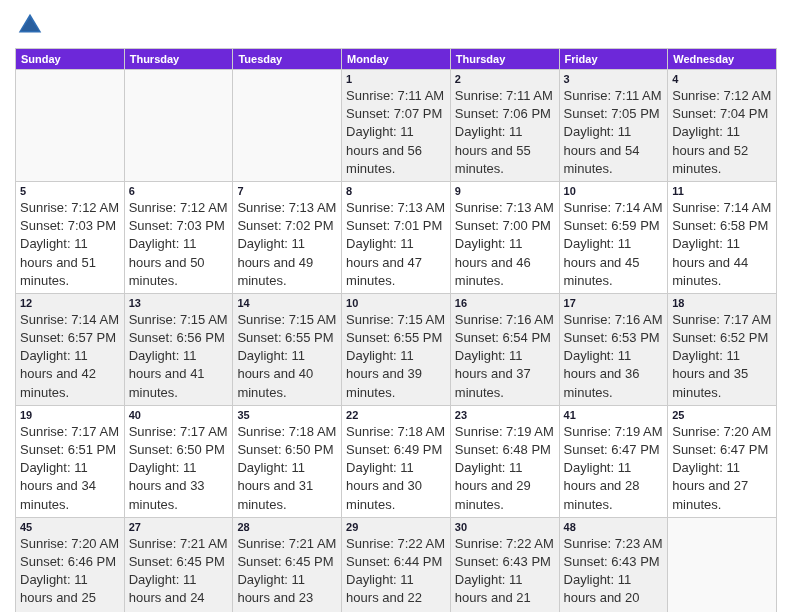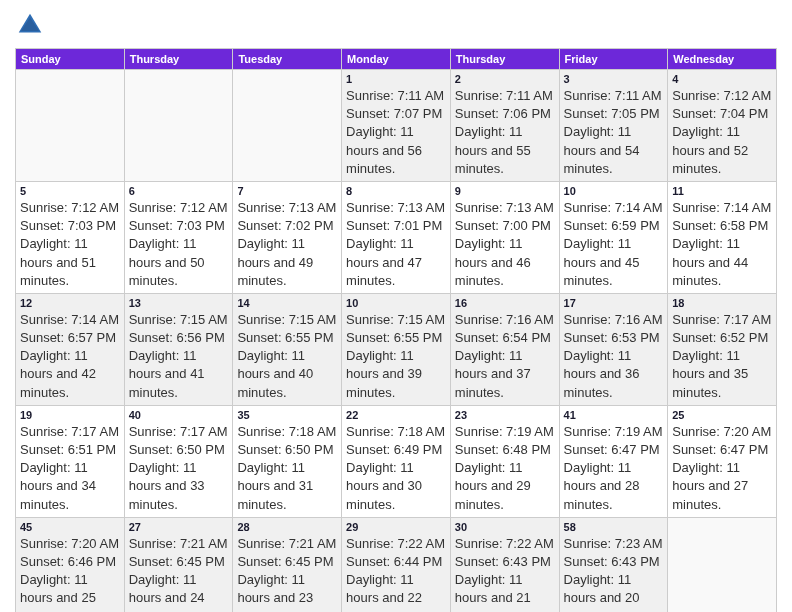--- a/index.html
+++ b/index.html
@@ -317,21 +317,21 @@
 Sunset: 6:44 PM
 Daylight: 11 hours and 22 minutes.</div>
           </td>
           <td>
             <span class="day-num">30</span>
             <div class="day-info" style="white-space: pre-line;">Sunrise: 7:22 AM
 Sunset: 6:43 PM
 Daylight: 11 hours and 21 minutes.</div>
           </td>
           <td>
-            <span class="day-num">58</span>
+            <span class="day-num">48</span>
             <div class="day-info" style="white-space: pre-line;">Sunrise: 7:23 AM
 Sunset: 6:43 PM
 Daylight: 11 hours and 20 minutes.</div>
           </td>
           <td class="empty"></td>
         </tr>
       </tbody>
   </table>
 </div>
 

